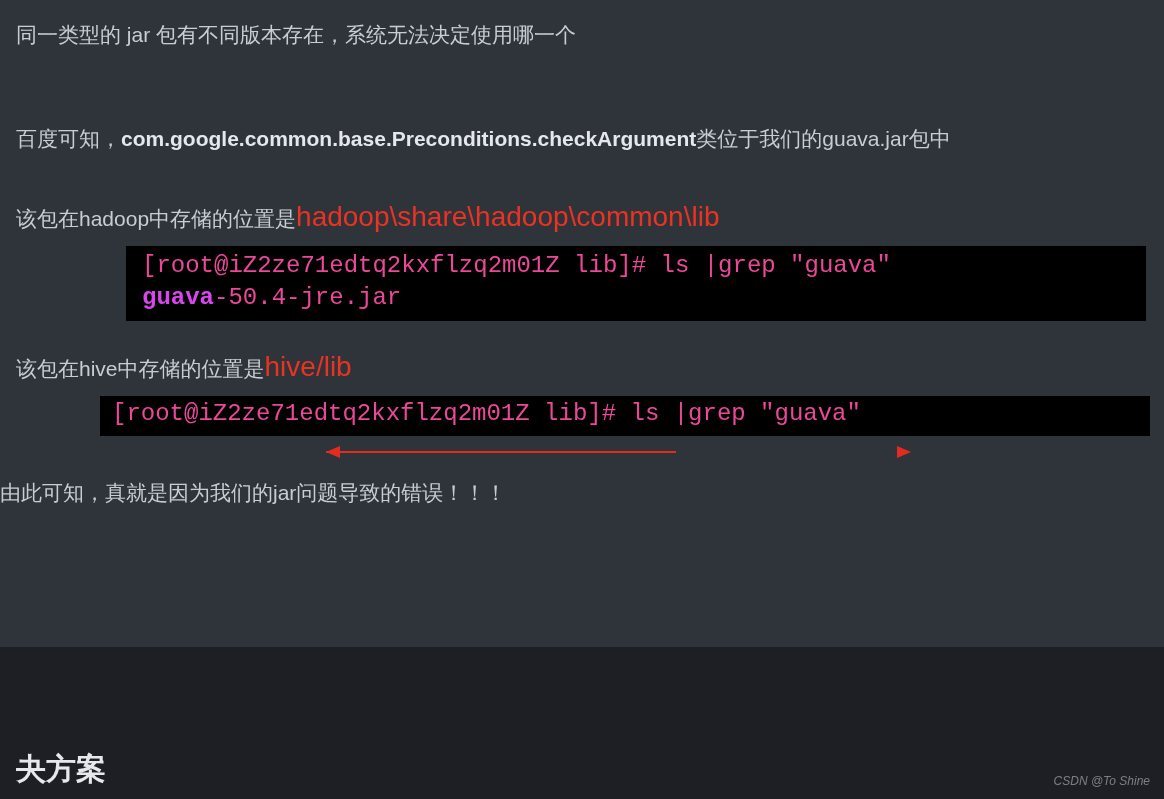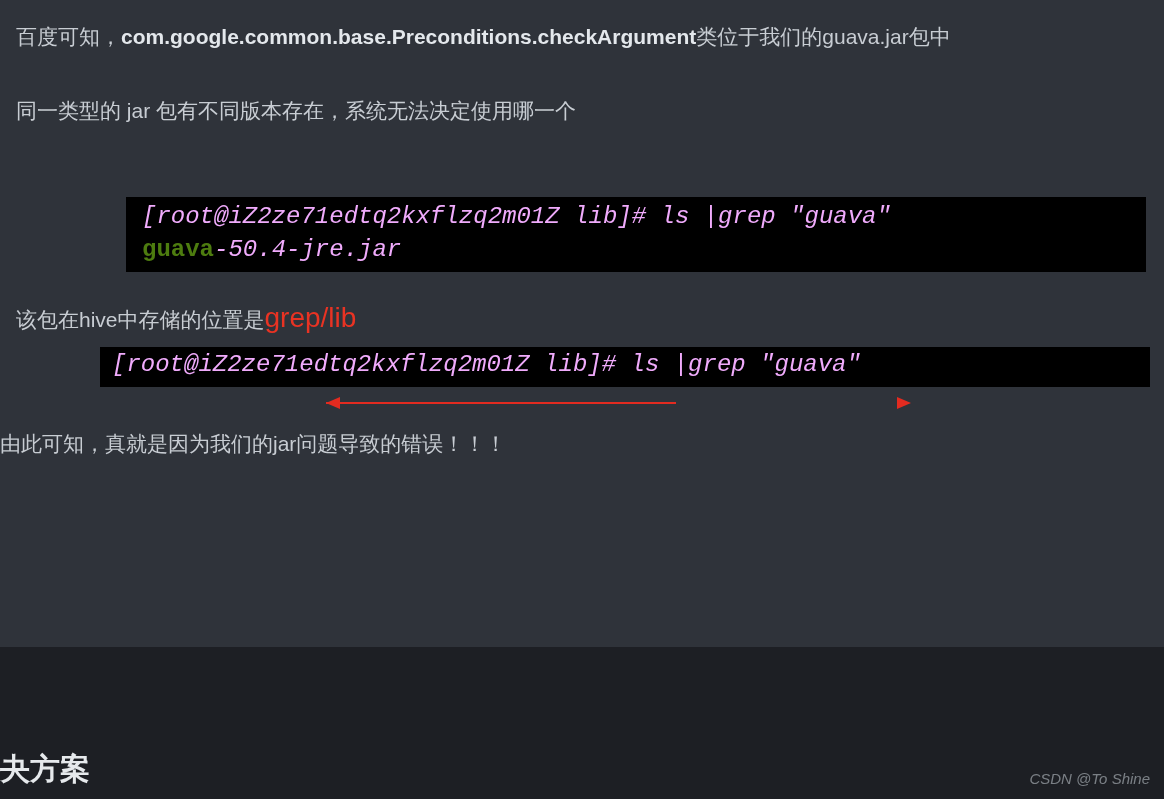--- a/index.html
+++ b/index.html
@@ -47,22 +47,22 @@
     background: #000;
     color: #f0f0f0;
     font-family: "Consolas", "Courier New", monospace;
     font-size: 24px;
     line-height: 1.35;
     margin: 6px 0 40px 100px;
     width: 1050px;
     padding: 2px 12px 6px 12px;
     position: relative;
   }
-  .term-red { color: #4d7c0f; font-weight: 700; }
-  .term-white { color: #f0abfc; font-style: italic; }
+  .term-red { color: #d946ef; font-weight: 700; }
+  .term-white { color: #ec4899; }
   .arrow-svg {
     position: absolute;
     top: 42px;
     left: 216px;
     width: 620px;
     height: 28px;
     pointer-events: none;
   }
   .hive-line { margin: 24px 0 0 16px; color: #c8cdd3; }
   .conclusion { margin: 35px 0 40px 0; color: #c8cdd3; }
@@ -70,54 +70,57 @@
     position: absolute;
     left: 0;
     right: 0;
     top: 647px;
     height: 152px;
     background: #1d1f24;
   }
   .solution-title {
     position: absolute;
     bottom: 6px;
-    left: 0;
+    left: 16px;
     color: #e6e9ec;
     font-size: 30px;
     font-weight: 700;
   }
   .watermark {
     position: absolute;
     bottom: 8px;
     right: 14px;
     color: #9aa0a6;
-    font-size: 15px;
+    font-size: 12px;
     font-style: italic;
     opacity: 0.75;
   }
 </style>
 </head>
 <body>
 
 <div class="content">
 
+  <p class="para first">同一类型的 jar 包有不同版本存在，系统无法决定使用哪一个</p>
+
   <p class="para">
     <span>百度可知，</span><span class="strong">com.google.common.base.Preconditions.checkArgument</span><span>类位于我们的guava.jar包中</span>
   </p>
 
-  <p class="para first">同一类型的 jar 包有不同版本存在，系统无法决定使用哪一个</p>
-
+  <p class="hadoop-line">
+    <span>该包在hadoop中存储的位置是</span><span class="red-path">hadoop\share\hadoop\common\lib</span>
+  </p>
 
   <div class="term1">
     <div><span class="term-white">[root@iZ2ze71edtq2kxflzq2m01Z lib]# ls  |grep "guava"</span></div>
     <div><span class="term-red">guava</span><span class="term-white">-50.4-jre.jar</span></div>
   </div>
 
   <p class="hive-line">
-    <span>该包在hive中存储的位置是</span><span class="red-path">grep/lib</span>
+    <span>该包在hive中存储的位置是</span><span class="red-path">hive/lib</span>
   </p>
 
   <div class="term2">
     <div><span class="term-white">[root@iZ2ze71edtq2kxflzq2m01Z lib]# ls  |grep "guava"</span></div>
 
     <svg class="arrow-svg" viewBox="0 0 620 28">
       <line x1="10" y1="14" x2="360" y2="14" stroke="#e32b20" stroke-width="2"></line>
       <polygon points="10,14 24,8 24,20" fill="#e32b20"></polygon>
       <polygon points="595,14 581,8 581,20" fill="#e32b20"></polygon>
     </svg>

